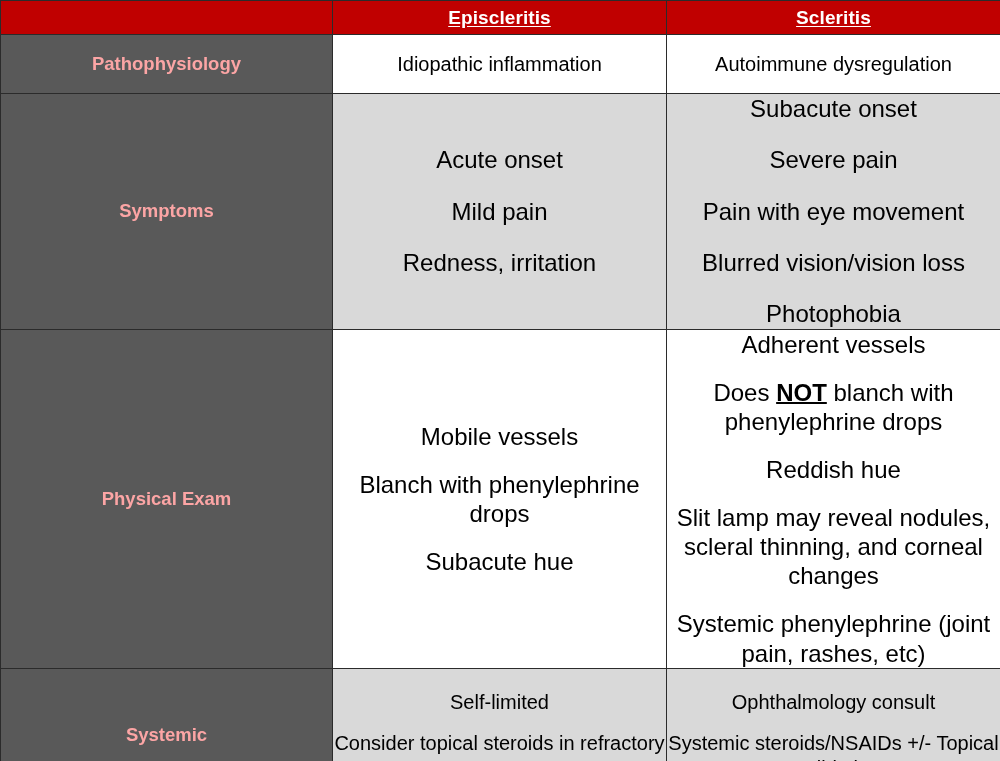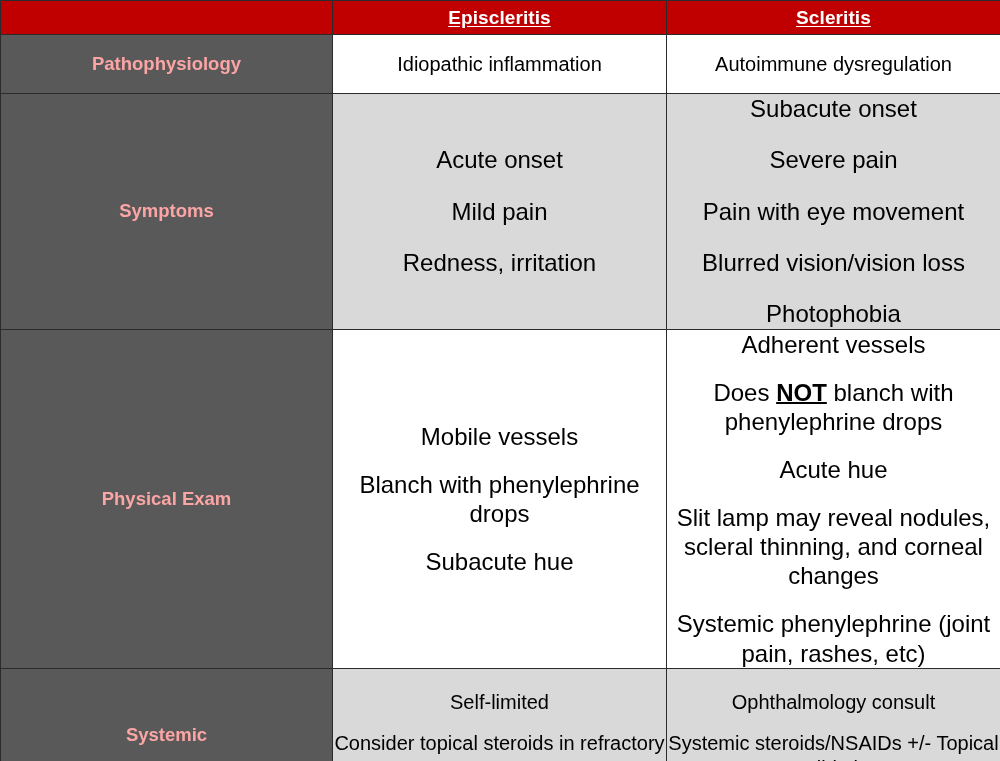--- a/index.html
+++ b/index.html
@@ -158,21 +158,21 @@
       <tr class="r-exam">
         <td class="rowlabel">Physical Exam</td>
         <td class="cell bg-white">
           <span class="line">Mobile vessels</span>
           <span class="line">Blanch with phenylephrine drops</span>
           <span class="line">Subacute hue</span>
         </td>
         <td class="cell bg-white">
           <span class="line">Adherent vessels</span>
           <span class="line"><span>Does </span><span class="emph-not">NOT</span><span> blanch with phenylephrine drops</span></span>
-          <span class="line">Acute hue</span>
+          <span class="line">Reddish hue</span>
           <span class="line">Slit lamp may reveal nodules, scleral thinning, and corneal changes</span>
           <span class="line">Systemic phenylephrine (joint pain, rashes, etc)</span>
         </td>
       </tr>
 
       <tr class="r-treat">
         <td class="rowlabel">Systemic</td>
         <td class="cell bg-gray">
           <span class="line">Self-limited</span>
           <span class="line">Consider topical steroids in refractory cases</span>

